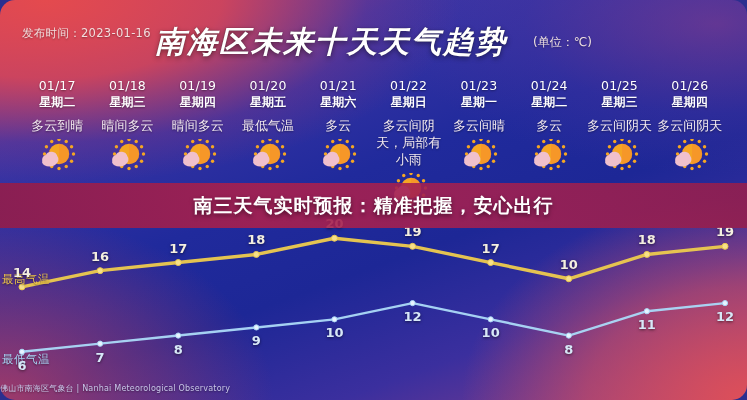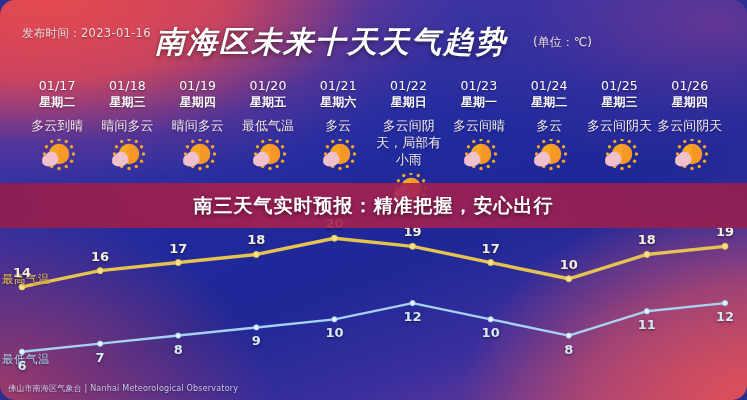--- a/index.html
+++ b/index.html
@@ -114,21 +114,21 @@
     transform:translate(-50%,0);
     white-space:nowrap;
     text-shadow:0 1px 3px rgba(0,0,0,.55);
     z-index:5;
   }
   .pt-high { color:#f4efe0; }
   .pt-low  { color:#d7e8f8; }
 
   
   #footer {
-    position:absolute; left:8px; bottom:6px;
+    position:absolute; left:0; bottom:6px;
     font-size:8px; color:#c8c6e8; letter-spacing:.2px;
     white-space:nowrap;
     text-shadow:0 1px 2px rgba(0,0,0,.4);
     z-index:7;
   }
 </style>
 </head>
 <body>
 
 <div id="stage">

